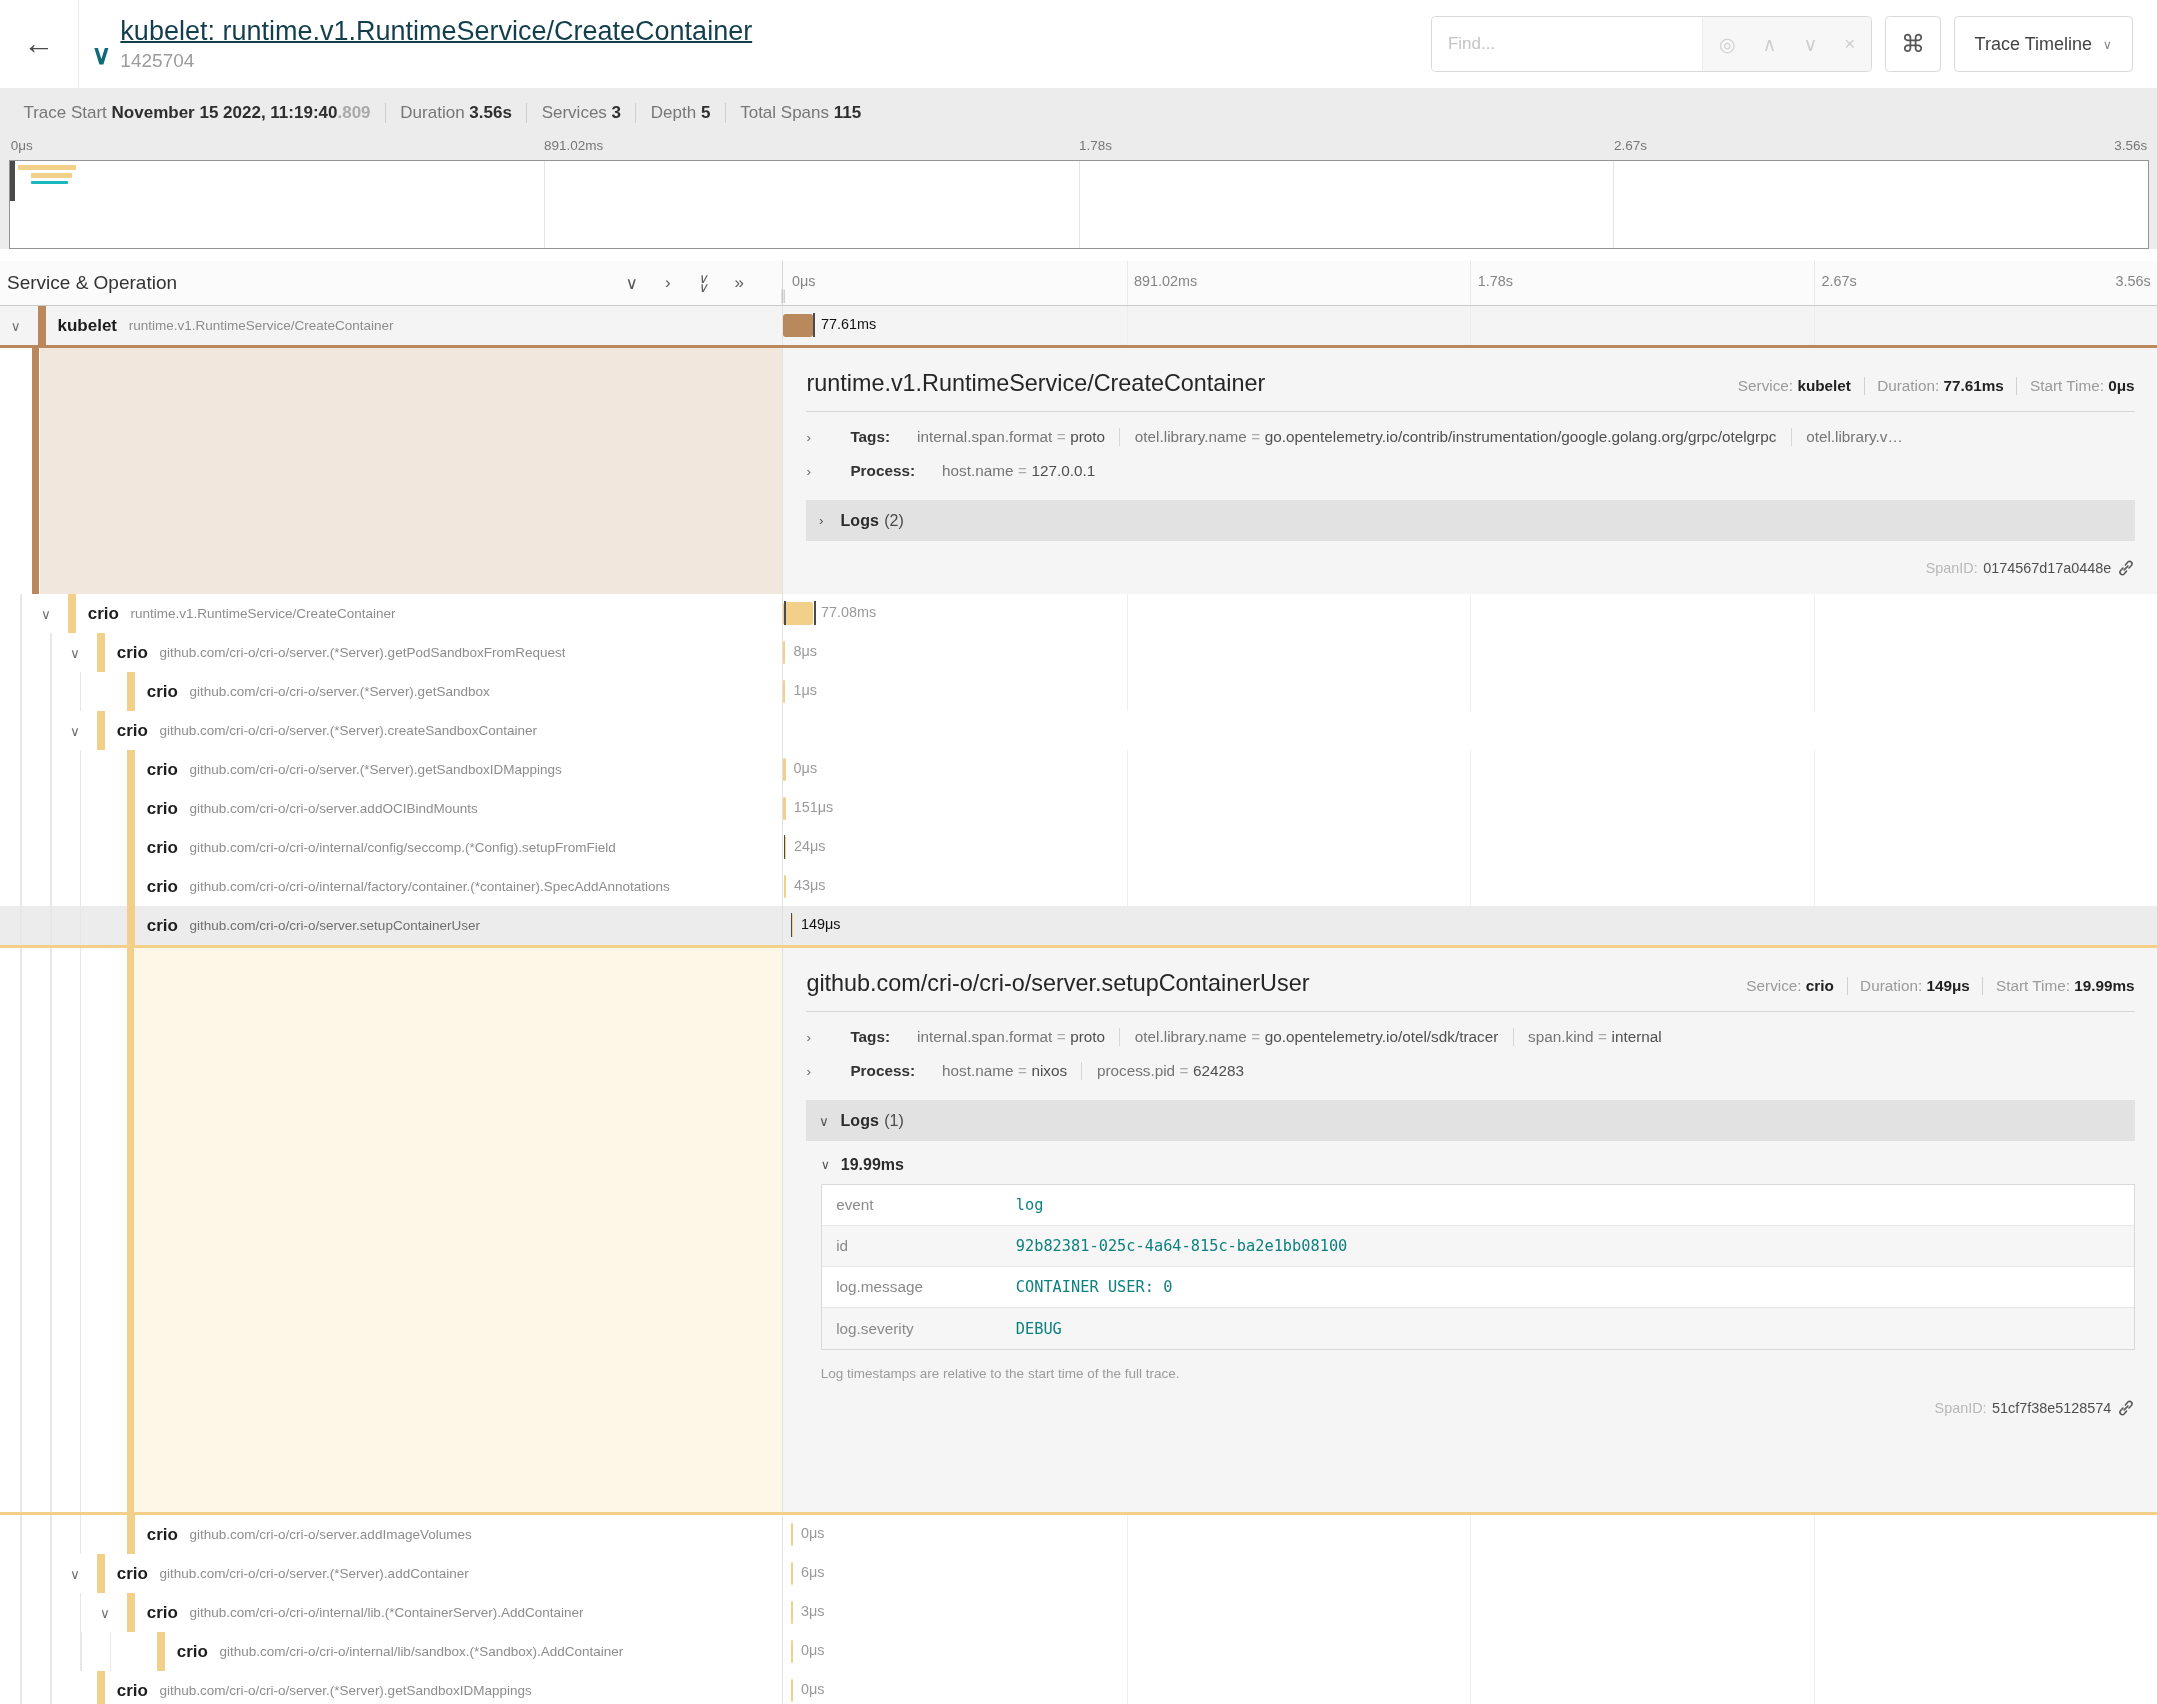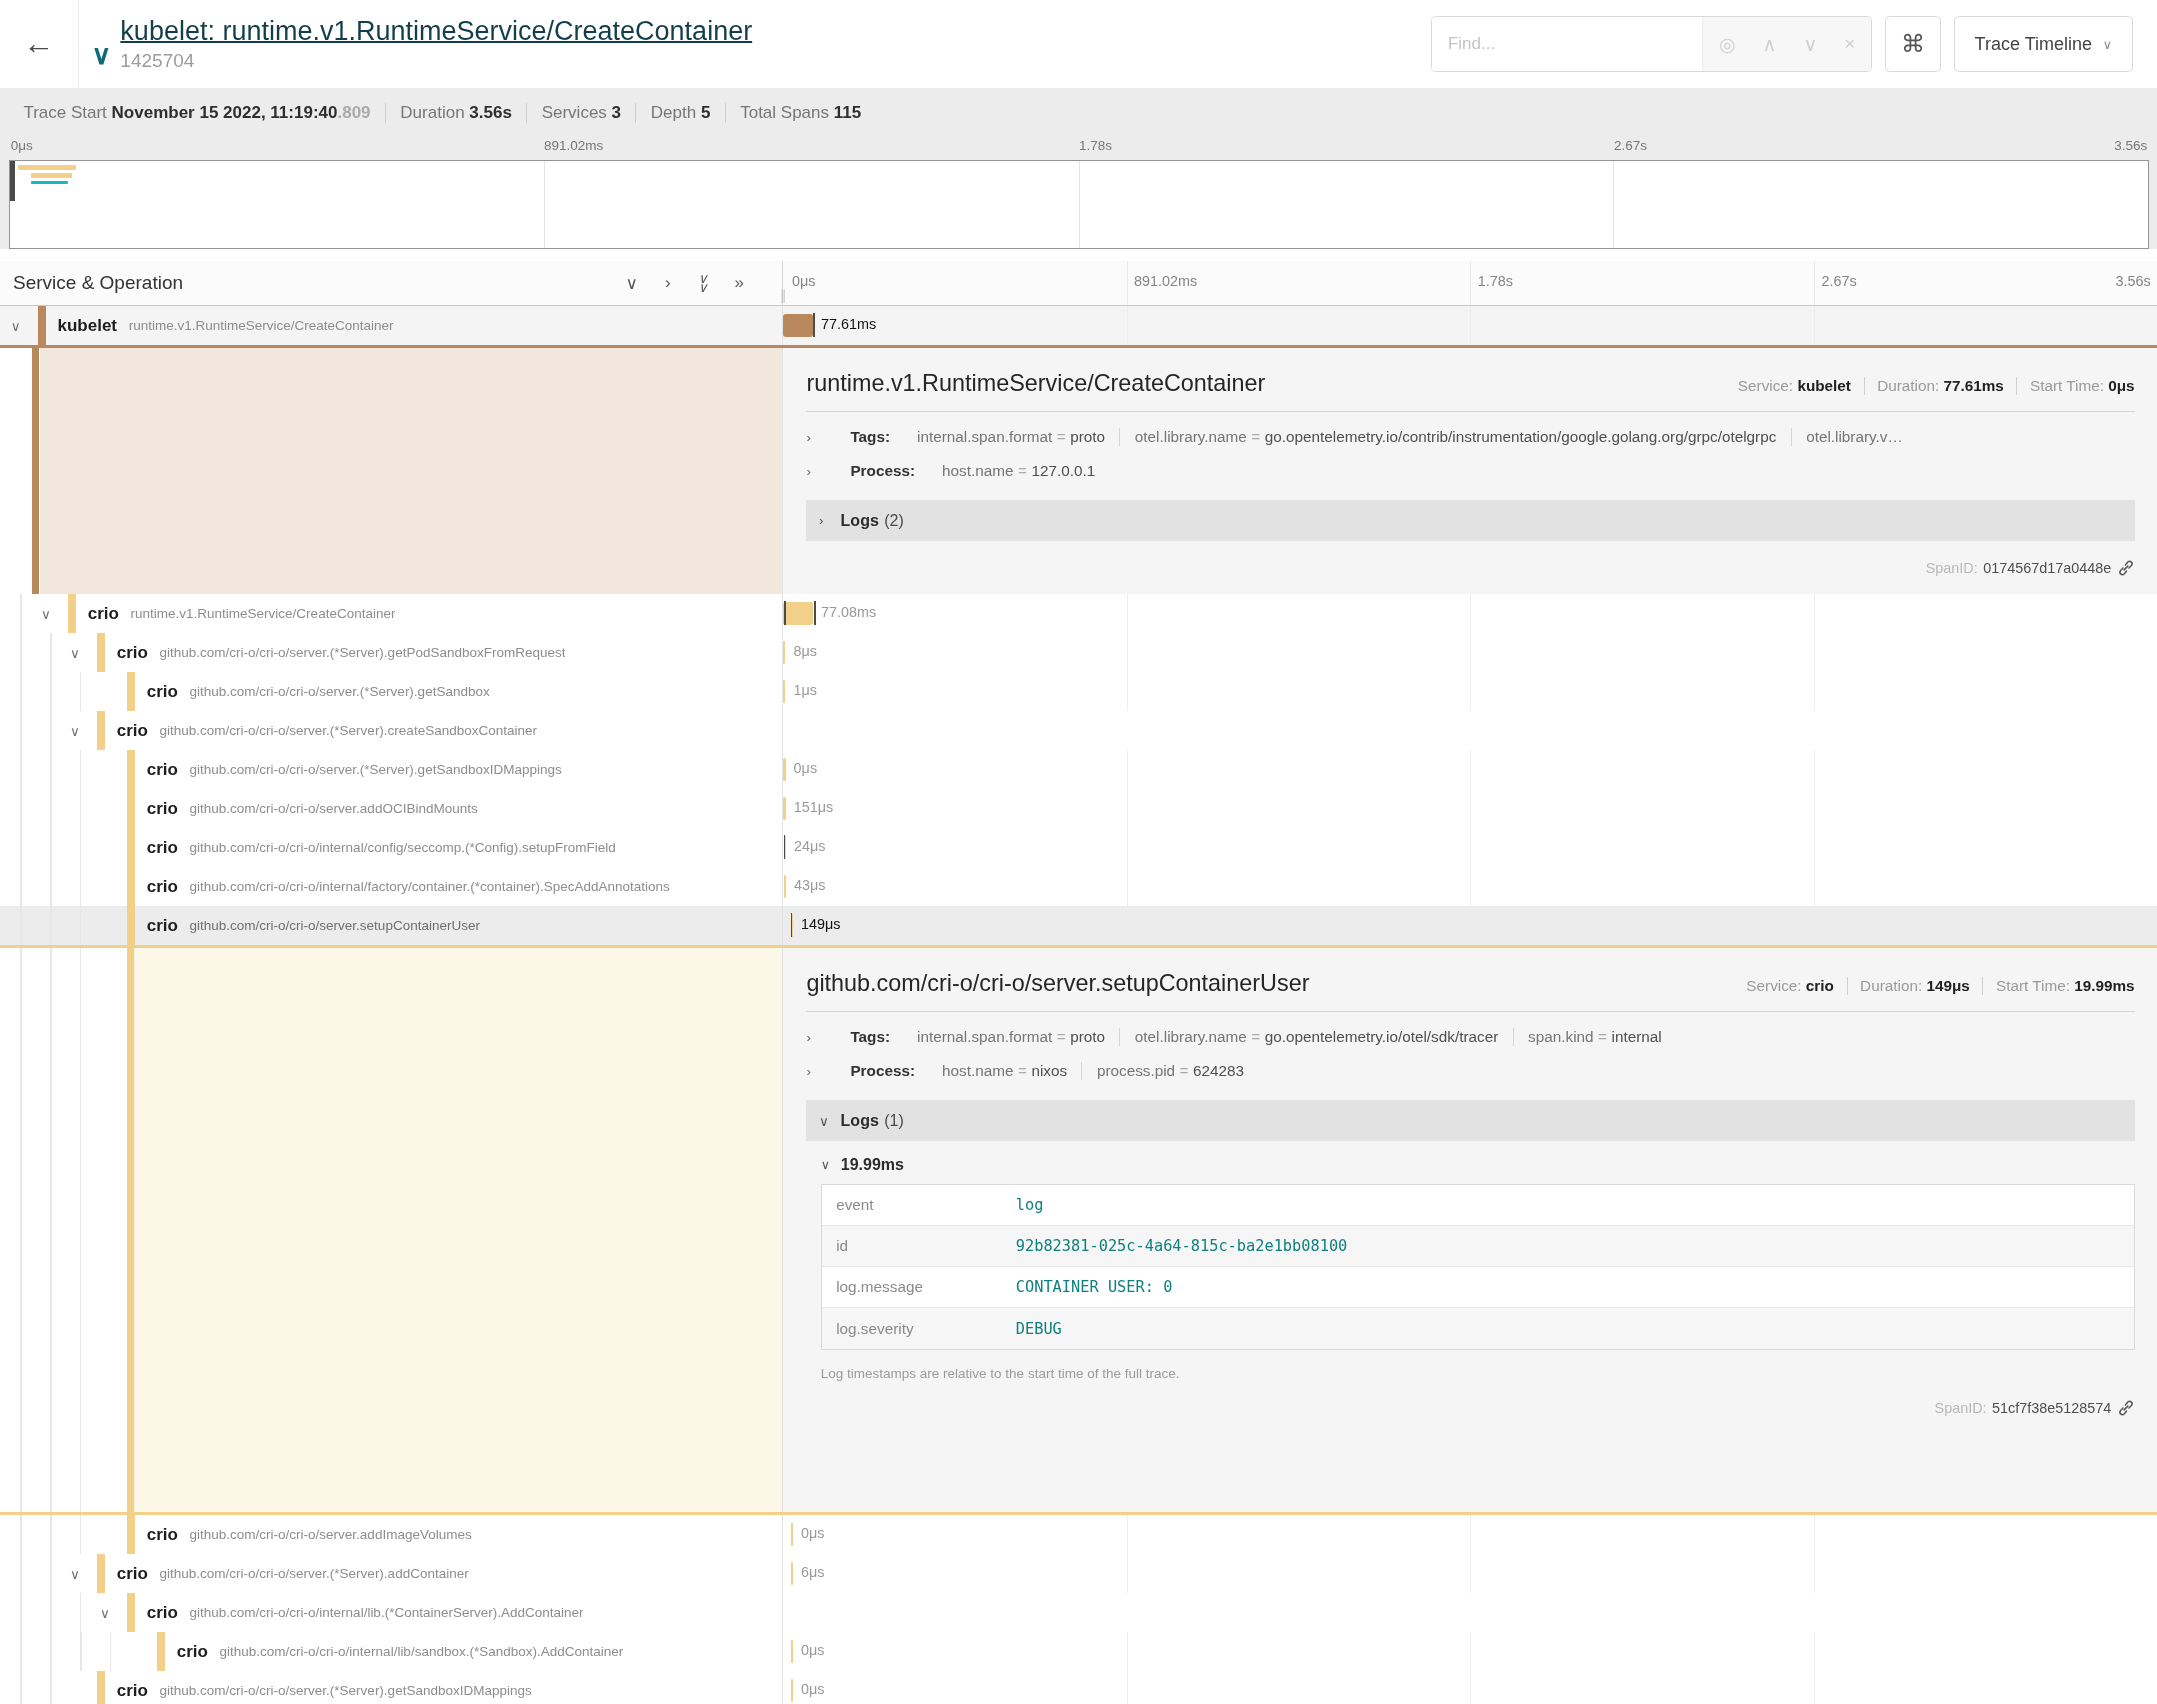--- a/index.html
+++ b/index.html
@@ -44,21 +44,21 @@
               background-size:0.9px 100%,0.9px 100%,0.9px 100%;
               background-position:25% 0,50% 0,75% 0; background-repeat:no-repeat; }
   .mmhandle { position:absolute; left:0; top:0; width:5.4px; height:40px; }
   .mmstroke { position:absolute; border-radius:0.9px; }
   .mms1 { left:8px; top:4.5px; width:58px; height:4.5px; }
   .mms2 { left:21px; top:12.6px; width:41px; height:4.5px; }
   .mms3 { left:21px; top:20px; width:37px; height:3.6px; }
 
   
   .ruler { display:flex; height:45px; background:#fbfbfb; border-bottom:0.9px solid #c9c9c9; }
-  .ruler-left { width:783px; display:flex; align-items:center; padding-left:13px; position:relative;
+  .ruler-left { width:783px; display:flex; align-items:center; padding-left:7px; position:relative;
                 border-right:0.9px solid #d4d4d4; }
   .solabel { font-size:19px; color:#333; font-weight:500; }
   .soicons { margin-left:auto; margin-right:38px; display:flex; align-items:center; gap:27px; color:#595959; font-size:17px; }
   .soicons .ic { cursor:pointer; }
   .dblv { display:inline-flex; flex-direction:column; line-height:9px; font-size:13.5px; }
   .colgrip { position:absolute; right:-4.5px; bottom:1.8px; color:#c2c2c2; font-size:13.5px; }
   .ruler-right { flex:1; position:relative; font-size:14.4px; color:#858585;
               background-image:linear-gradient(#e6e6e6,#e6e6e6),linear-gradient(#e6e6e6,#e6e6e6),linear-gradient(#e6e6e6,#e6e6e6);
               background-size:0.9px 100%,0.9px 100%,0.9px 100%;
               background-position:25% 0,50% 0,75% 0; background-repeat:no-repeat; }
@@ -511,20 +511,24 @@
   </div>
 
   <div class="trow">
     <div class="tname d3">
       <span class="guides gd3"></span>
       <span class="twist">∨</span>
       <span class="strip" style="background-color: rgb(242, 208, 137);"></span>
       <span class="svc">crio</span>
       <span class="op">github.com/cri-o/cri-o/internal/lib.(*ContainerServer).AddContainer</span>
     </div>
+    <div class="ttime">
+      <i class="bar" style="left: 7.9px; width: 2.3px; background-color: rgb(242, 208, 137);"></i>
+      <span class="durlabel" style="left: 18px;">3μs</span>
+    </div>
   </div>
 
   <div class="trow">
     <div class="tname d4">
       <span class="guides gd4"></span>
       <span class="twist"></span>
       <span class="strip" style="background-color: rgb(242, 208, 137);"></span>
       <span class="svc">crio</span>
       <span class="op">github.com/cri-o/cri-o/internal/lib/sandbox.(*Sandbox).AddContainer</span>
     </div>

